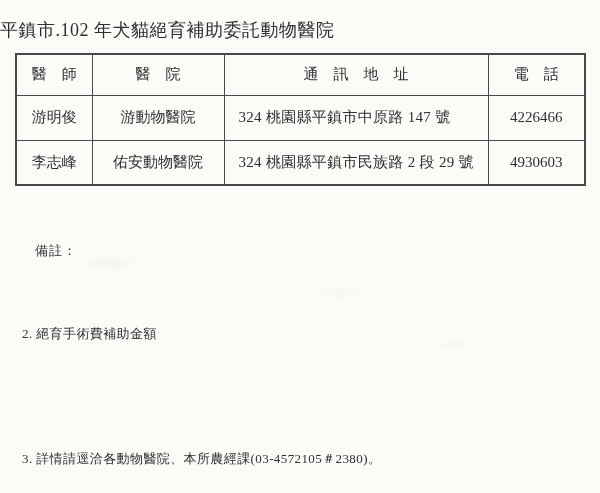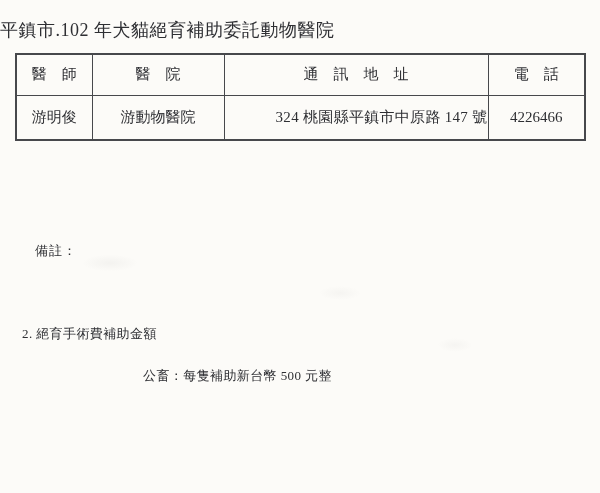--- a/index.html
+++ b/index.html
@@ -30,21 +30,21 @@
   .hospitals th,.hospitals td{
     border:1.3px solid #47484c;
     font-size:15px;font-weight:normal;
     text-align:center;vertical-align:middle;
     padding:0;color:#2e2f33;
     overflow:hidden;white-space:nowrap;
   }
   .hospitals thead tr{height:41px;margin-left:24px;}
   .hospitals tbody tr{height:45px;}
   col.c1{width:76px;} col.c2{width:132px;} col.c3{width:264px;} col.c4{width:97px;}
-  td.c-address{text-align:right;padding-left:23px;letter-spacing:0.3px;}
+  td.c-address{text-align:left;padding-left:14px;letter-spacing:0.3px;}
   .note{
     position:absolute;
     font-size:13px;line-height:17px;
     letter-spacing:0.4px;
     white-space:nowrap;
   }
   .note-label{left:35px;top:242px;letter-spacing:1px;}
   .n1{left:22px;top:284px;}
   .n2{left:22px;top:325px;}
   .sub1{left:143px;top:367px;}
@@ -73,20 +73,26 @@
         <th>電　話</th>
       </tr>
     </thead>
     <tbody>
       <tr>
         <td>游明俊</td>
         <td>游動物醫院</td>
         <td class="c-address">324 桃園縣平鎮市中原路 147 號</td>
         <td>4226466</td>
       </tr>
+      <tr>
+        <td>李志峰</td>
+        <td>佑安動物醫院</td>
+        <td class="c-address">324 桃園縣平鎮市民族路 2 段 29 號</td>
+        <td>4930603</td>
+      </tr>
     </tbody>
   </table>
 
   <div class="note note-label">備註：</div>
   <div class="note n2">2. 絕育手術費補助金額</div>
-  <div class="note sub1">公畜：每隻補助新台幣 500 元整</div>
+  <div class="note n3">3. 詳情請逕洽各動物醫院、本所農經課(03-4572105＃2380)。</div>
 
 </div>
 
 </body></html>

